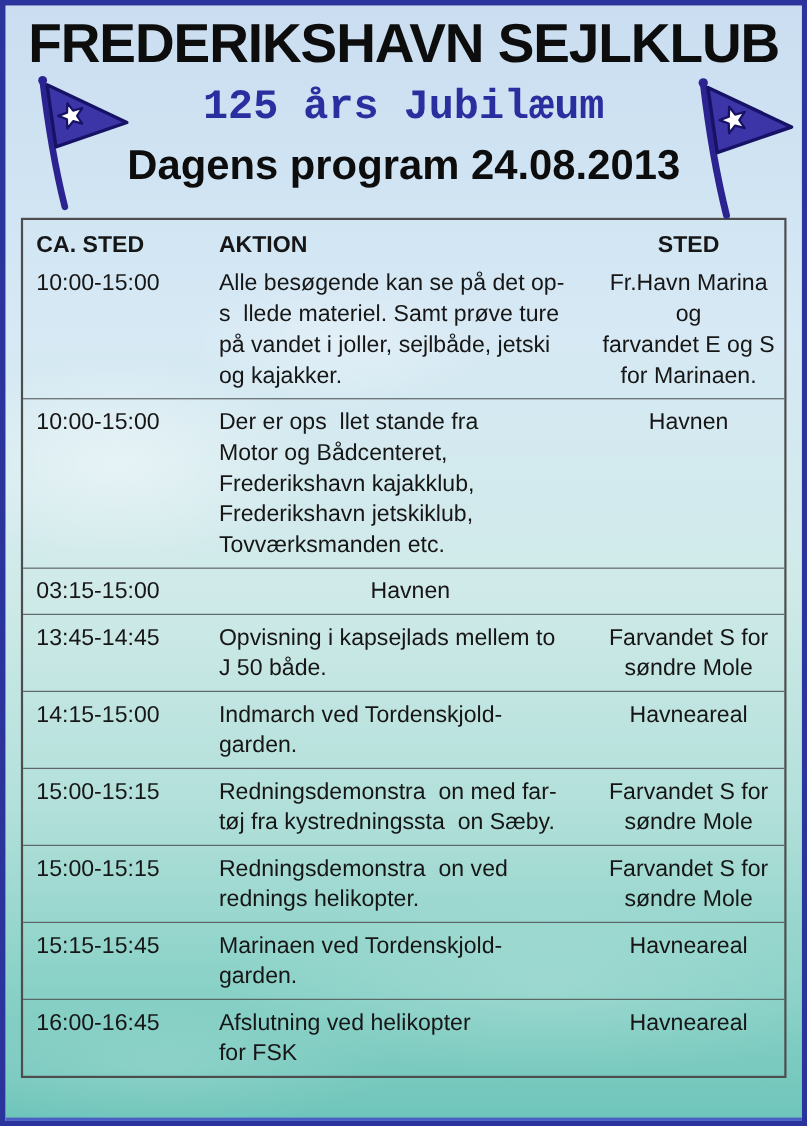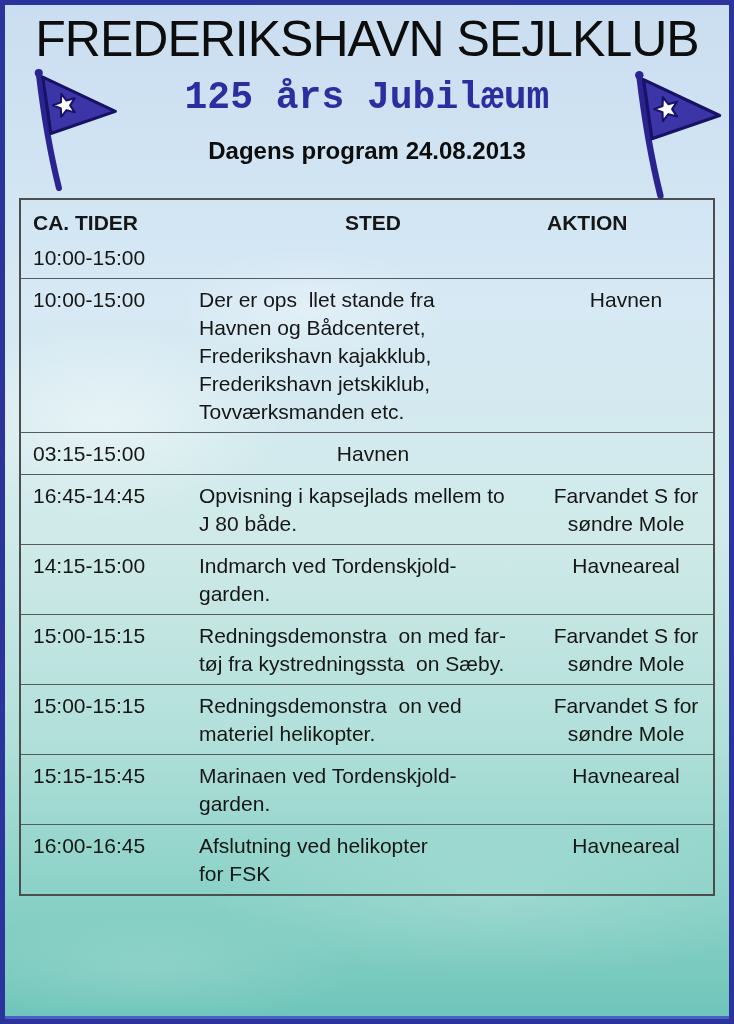--- a/index.html
+++ b/index.html
@@ -16,32 +16,32 @@
       radial-gradient(ellipse 200px 90px at 42% 30%, rgba(255,255,255,0.30), transparent 70%),
       radial-gradient(ellipse 420px 120px at 68% 88%, rgba(255,255,255,0.16), transparent 70%),
       radial-gradient(ellipse 300px 80px at 20% 95%, rgba(255,255,255,0.14), transparent 70%),
       linear-gradient(180deg,#cbdef1 0%, #d6e9f4 30%, #d0eae9 52%, #b2e0da 72%, #8ed3c9 86%, #6fc5ba 100%);
   }
   .poster::after{content:"";position:absolute;left:0;right:0;bottom:0;height:3px;background:#4a5fc4;}
   
   .hdr{position:relative;width:100%;height:182px;}
   .title{
     margin-top:6px;text-align:center;
-    font-weight:normal;font-size:50px;letter-spacing:-1px;line-height:56px;
+    font-weight:bold;font-size:50px;letter-spacing:-1px;line-height:56px;
     color:#0d0d0d;white-space:nowrap;
   }
   .subtitle{
     text-align:center;
     font-family:Liberation Mono, monospace;
     font-weight:bold;font-size:38px;line-height:62px;
     color:#2a2fa0;white-space:nowrap;
   }
   .program{
     text-align:center;
-    font-weight:bold;font-size:24px;line-height:44px;
+    font-weight:bold;font-size:38px;line-height:44px;
     color:#0d0d0d;white-space:nowrap;
   }
   .flag{position:absolute;}
   .flag-left{left:12px;top:56px;width:104px;height:126px;}
   .flag-right{right:4px;top:58px;width:108px;height:132px;}
   
   .ptable{
     margin:5px 14px 0 14px;
     border:2px solid #4d4d4d;
     padding:0;
@@ -84,48 +84,55 @@
       <path d="M24 10 L96 44 L32 66 Z" fill="#3c35a8" stroke="#171266" stroke-width="3" stroke-linejoin="round"></path>
       <g transform="translate(46,38) rotate(-18)">
         <polygon points="0,-12 2.9,-4 11.4,-3.7 4.8,1.6 7.1,9.7 0,5 -7.1,9.7 -4.8,1.6 -11.4,-3.7 -2.9,-4" fill="#ffffff" stroke="#171266" stroke-width="2" stroke-linejoin="round"></polygon>
       </g>
     </svg>
   </div>
 
   <div class="ptable">
 
     <div class="thead">
-      <div class="c th time">CA. TIDER</div>
+      <div class="c th time">CA. STED</div>
+      <div class="c th akt">AKTION</div>
       <div class="c th sted">STED</div>
-      <div class="c th akt">AKTION</div>
     </div>
 
     <div class="trow">
       <div class="c time">10:00-15:00</div>
+      <div class="c akt">Alle besøgende kan se på det op-
+s  llede materiel. Samt prøve ture
+på vandet i joller, sejlbåde, jetski
+og kajakker.</div>
+      <div class="c sted">Fr.Havn Marina og
+farvandet E og S
+for Marinaen.</div>
     </div>
 
     <div class="trow">
       <div class="c time">10:00-15:00</div>
       <div class="c akt">Der er ops  llet stande fra
-Havnen og Bådcenteret,
+Motor og Bådcenteret,
 Frederikshavn kajakklub,
 Frederikshavn jetskiklub,
 Tovværksmanden etc.</div>
       <div class="c sted">Havnen</div>
     </div>
 
     <div class="trow">
       <div class="c time">03:15-15:00</div>
       <div class="c sted">Havnen</div>
     </div>
 
     <div class="trow">
-      <div class="c time">16:45-14:45</div>
+      <div class="c time">13:45-14:45</div>
       <div class="c akt">Opvisning i kapsejlads mellem to
-J 80 både.</div>
+J 50 både.</div>
       <div class="c sted">Farvandet S for
 søndre Mole</div>
     </div>
 
     <div class="trow">
       <div class="c time">14:15-15:00</div>
       <div class="c akt">Indmarch ved Tordenskjold-
 garden.</div>
       <div class="c sted">Havneareal</div>
     </div>
@@ -134,21 +141,21 @@
       <div class="c time">15:00-15:15</div>
       <div class="c akt">Redningsdemonstra  on med far-
 tøj fra kystredningssta  on Sæby.</div>
       <div class="c sted">Farvandet S for
 søndre Mole</div>
     </div>
 
     <div class="trow">
       <div class="c time">15:00-15:15</div>
       <div class="c akt">Redningsdemonstra  on ved
-materiel helikopter.</div>
+rednings helikopter.</div>
       <div class="c sted">Farvandet S for
 søndre Mole</div>
     </div>
 
     <div class="trow">
       <div class="c time">15:15-15:45</div>
       <div class="c akt">Marinaen ved Tordenskjold-
 garden.</div>
       <div class="c sted">Havneareal</div>
     </div>

